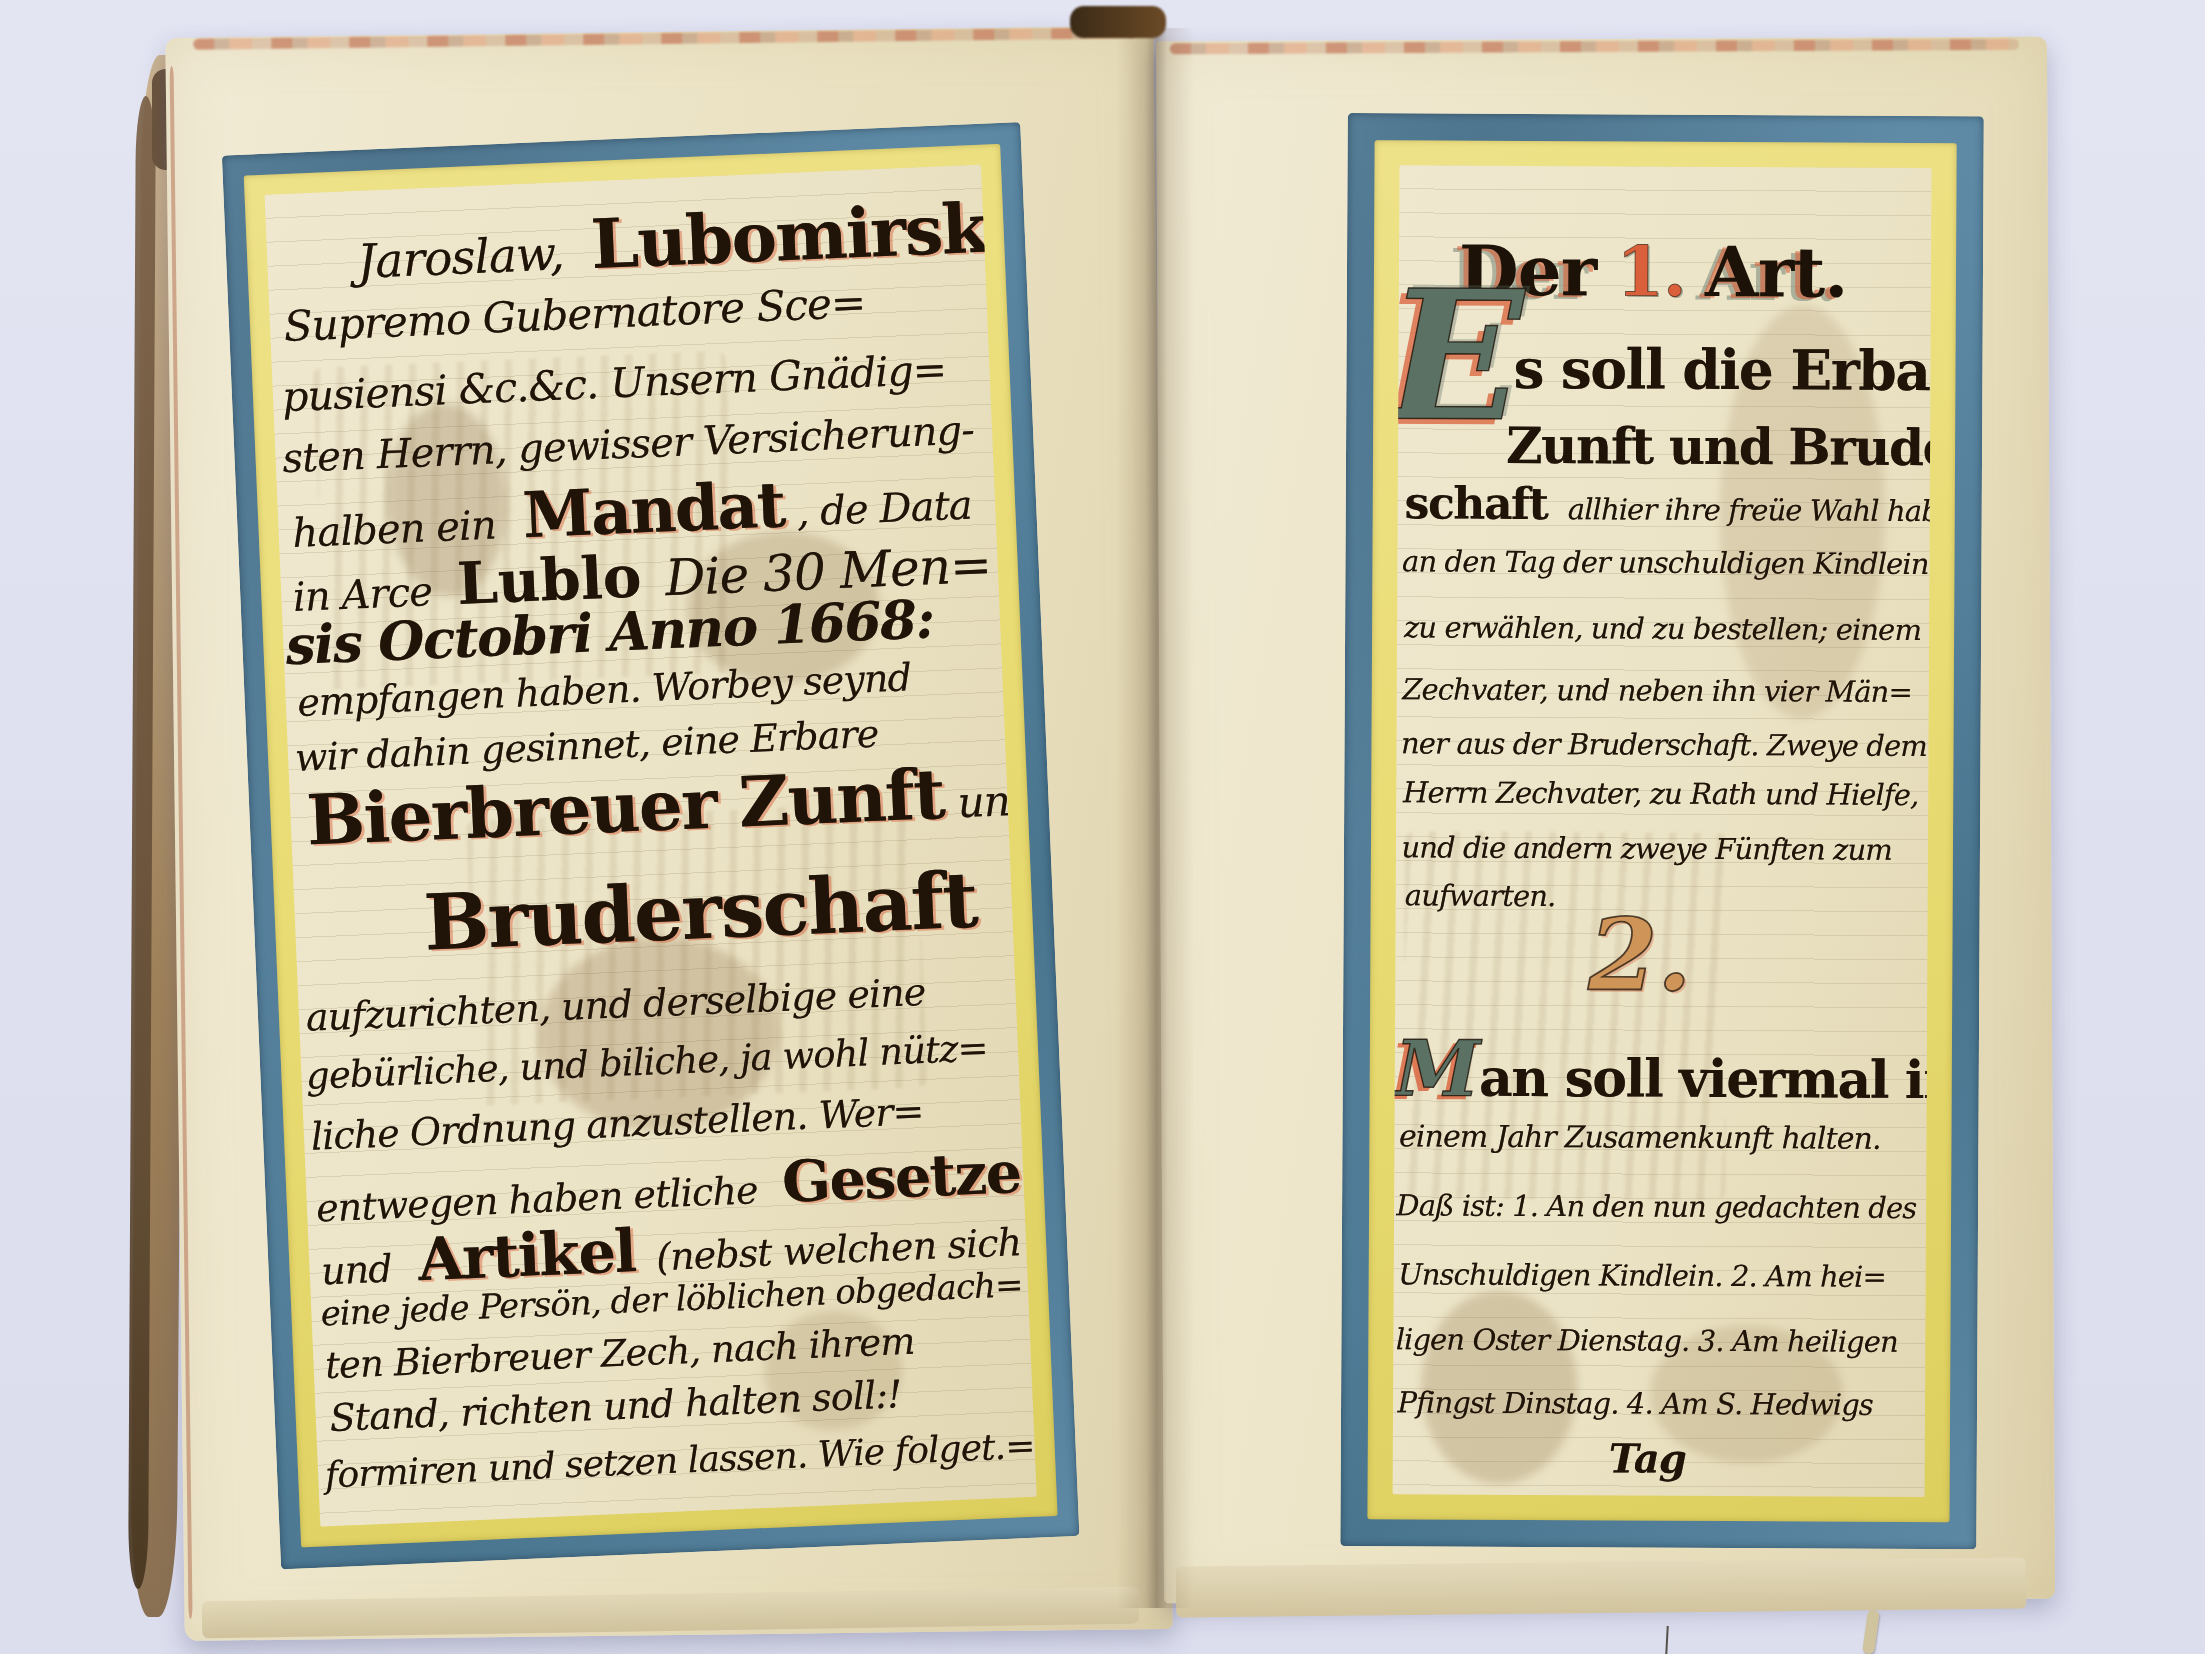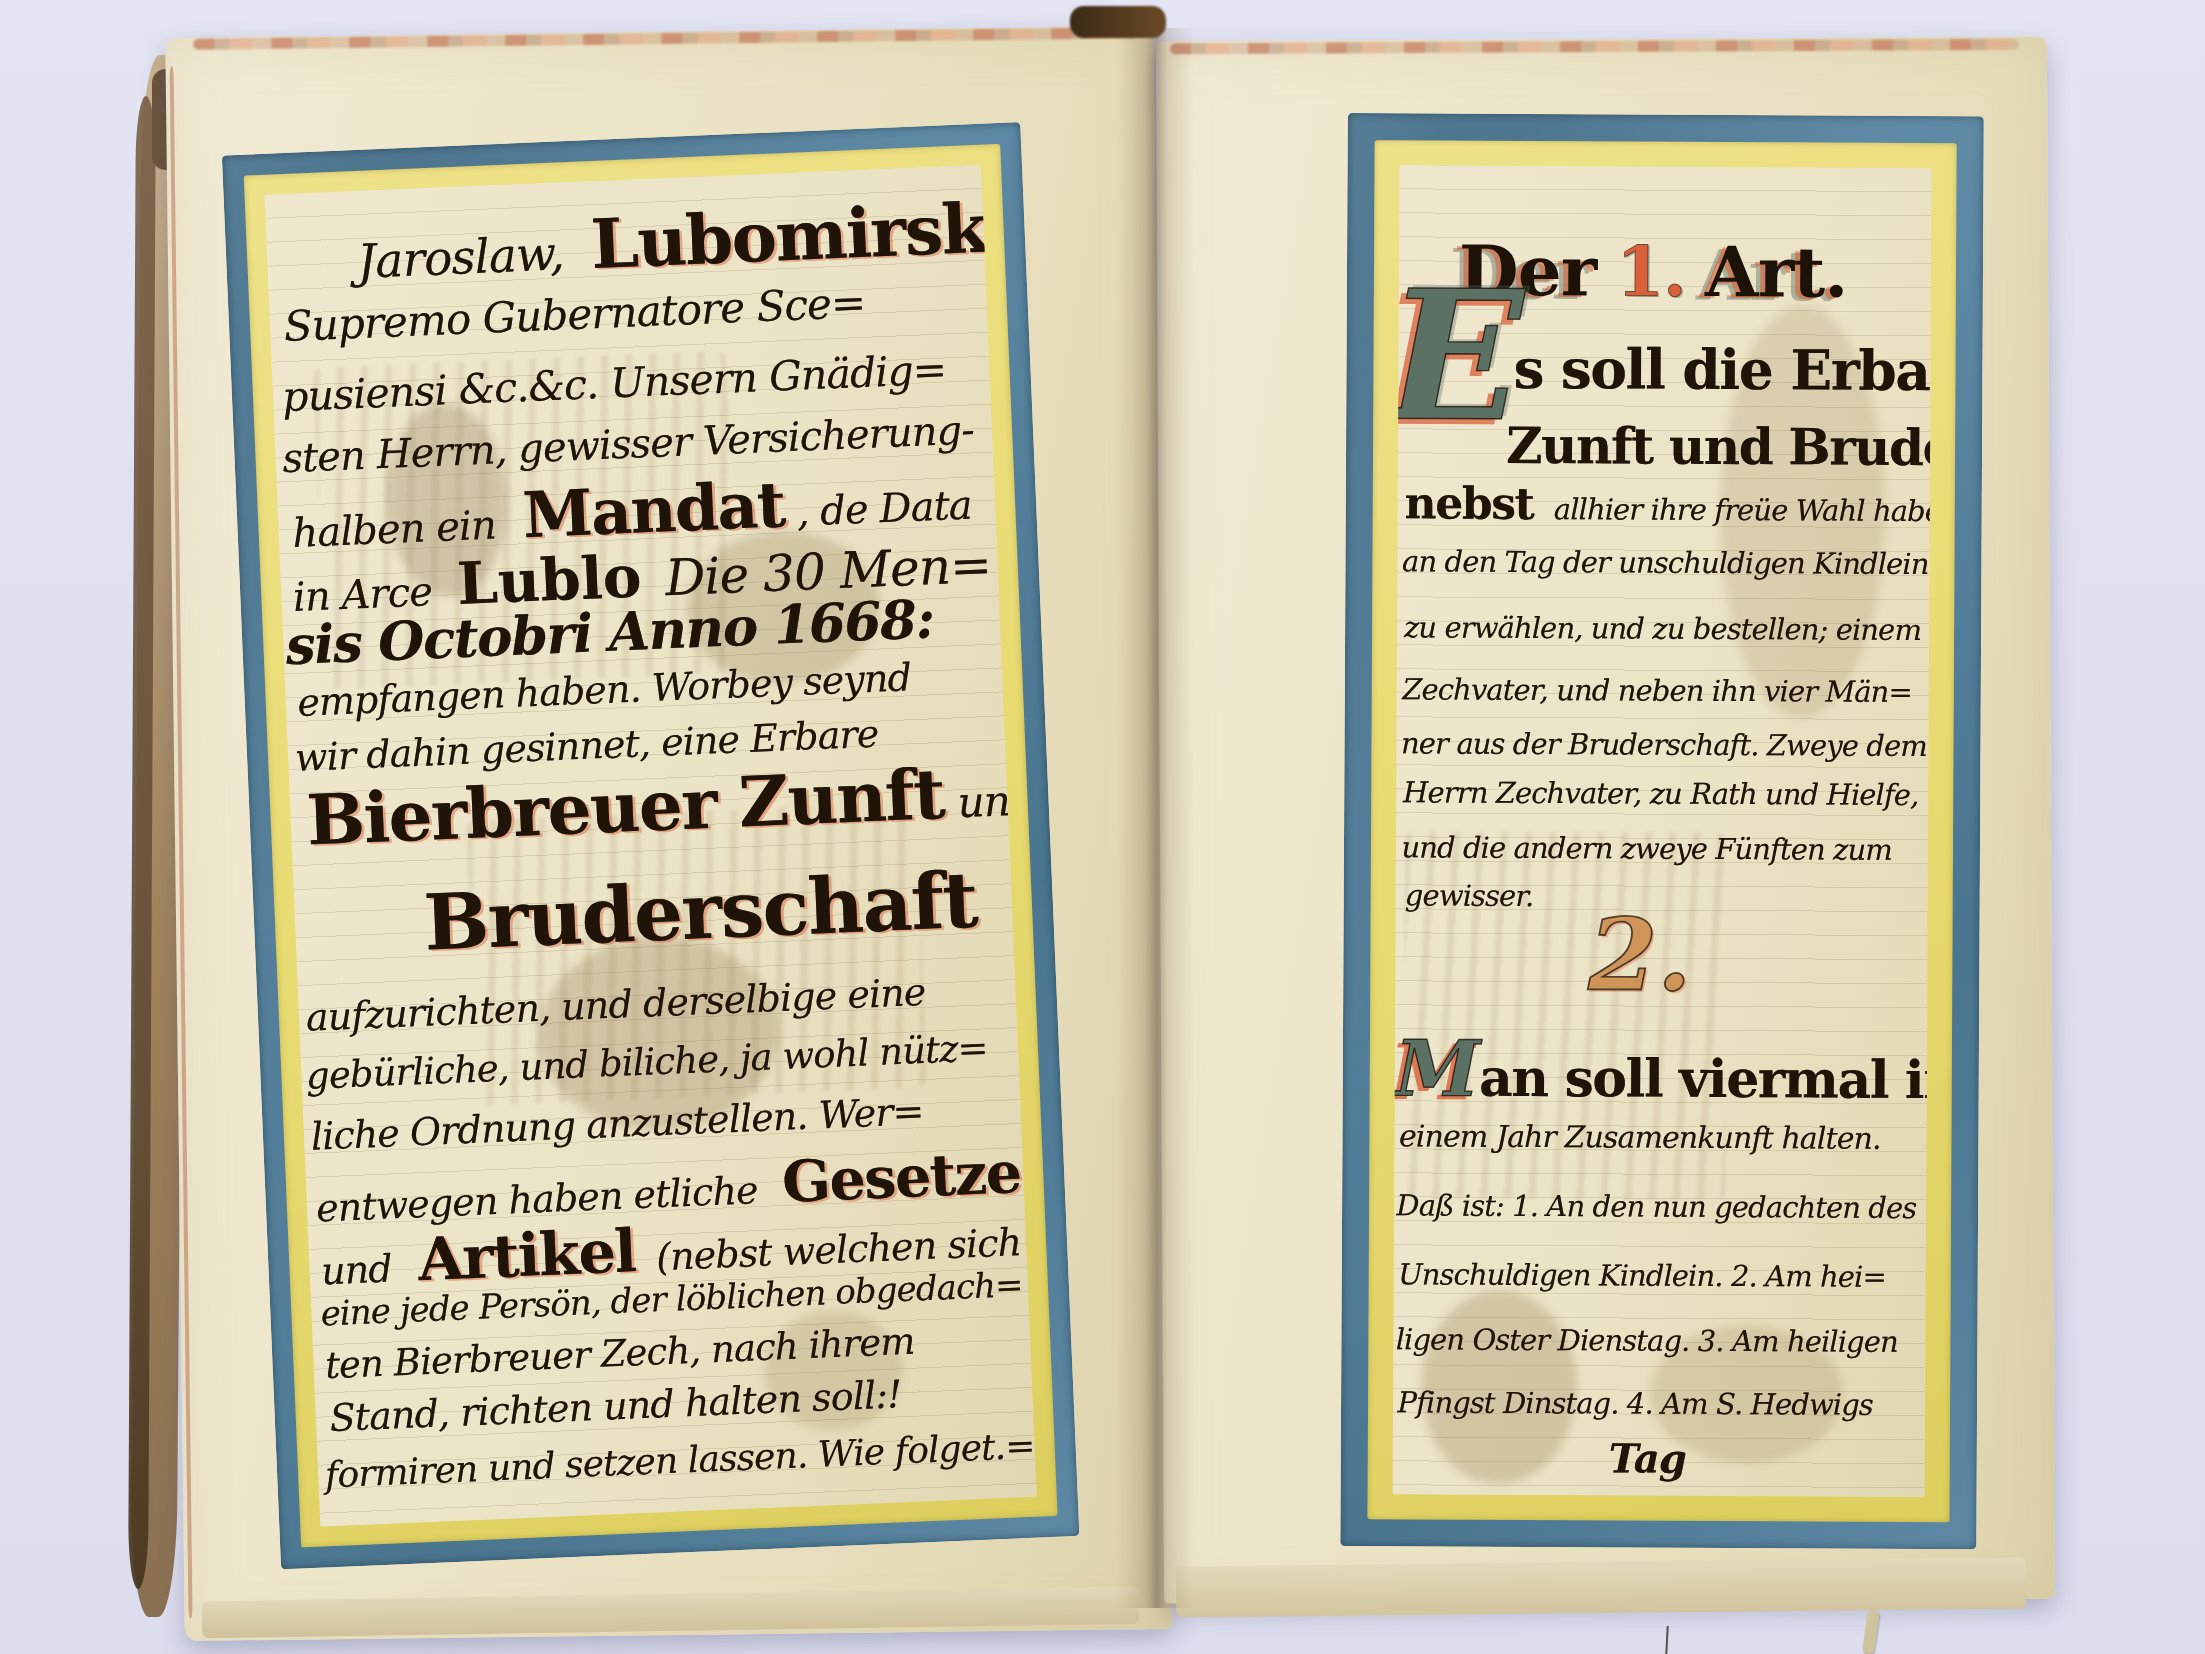--- a/index.html
+++ b/index.html
@@ -176,30 +176,30 @@
             <span class="hdr" style="font-size:69px;">Der</span>
             <span class="hdr-num bl" style="font-size:69px;margin-left:18.4px;">1.</span>
             <span class="hdr" style="font-size:69px;margin-left:18.4px;">Art.</span>
           </div>
 
           <span class="initial" style="left:-11.5px;top:110px;font-size:179px;">E</span>
           <div class="ln bl" style="left:115px;top:170px;font-size:55px;">s soll die Erbare</div>
           <div class="ln bl" style="left:108px;top:250px;font-size:50px;">Zunft und Bruder =</div>
 
           <div class="ln" style="left:6.9px;top:312px;font-size:29px;">
-            <span class="bl" style="font-size:44px;">nebst</span>
+            <span class="bl" style="font-size:44px;">schaft</span>
             <span style="margin-left:12px;">allhier ihre freüe Wahl haben,</span>
           </div>
           <div class="ln" style="left:4.6px;top:379px;font-size:29px;">an den Tag der unschuldigen Kindlein</div>
           <div class="ln" style="left:6.9px;top:445px;font-size:29px;">zu erwählen, und zu bestellen; einem</div>
           <div class="ln" style="left:5.5px;top:507px;font-size:29px;">Zechvater, und neben ihn vier Män=</div>
           <div class="ln" style="left:4.6px;top:561px;font-size:29px;">ner aus der Bruderschaft. Zweye dem</div>
           <div class="ln" style="left:6.9px;top:610px;font-size:29px;">Herrn Zechvater, zu Rath und Hielfe,</div>
           <div class="ln" style="left:5.5px;top:665px;font-size:29px;">und die andern zweye Fünften zum</div>
-          <div class="ln" style="left:9.2px;top:713px;font-size:29px;">gewisser.</div>
+          <div class="ln" style="left:9.2px;top:713px;font-size:29px;">aufwarten.</div>
 
           <span class="numeral" style="left:193px;top:730px;font-size:99px;">2.</span>
 
           <div class="ln" style="left:0px;top:858px;">
             <span class="initial-inline" style="font-size:77px;">M</span><span class="bl" style="font-size:52px;">an soll viermal in</span>
           </div>
           <div class="ln" style="left:4.6px;top:953px;font-size:30px;">einem Jahr Zusamenkunft halten.</div>
           <div class="ln" style="left:2.3px;top:1023px;font-size:29px;">Daß ist: 1. An den nun gedachten des</div>
           <div class="ln" style="left:4.6px;top:1092px;font-size:29px;">Unschuldigen Kindlein. 2. Am hei=</div>
           <div class="ln" style="left:2.3px;top:1157px;font-size:29px;">ligen Oster Dienstag. 3. Am heiligen</div>

